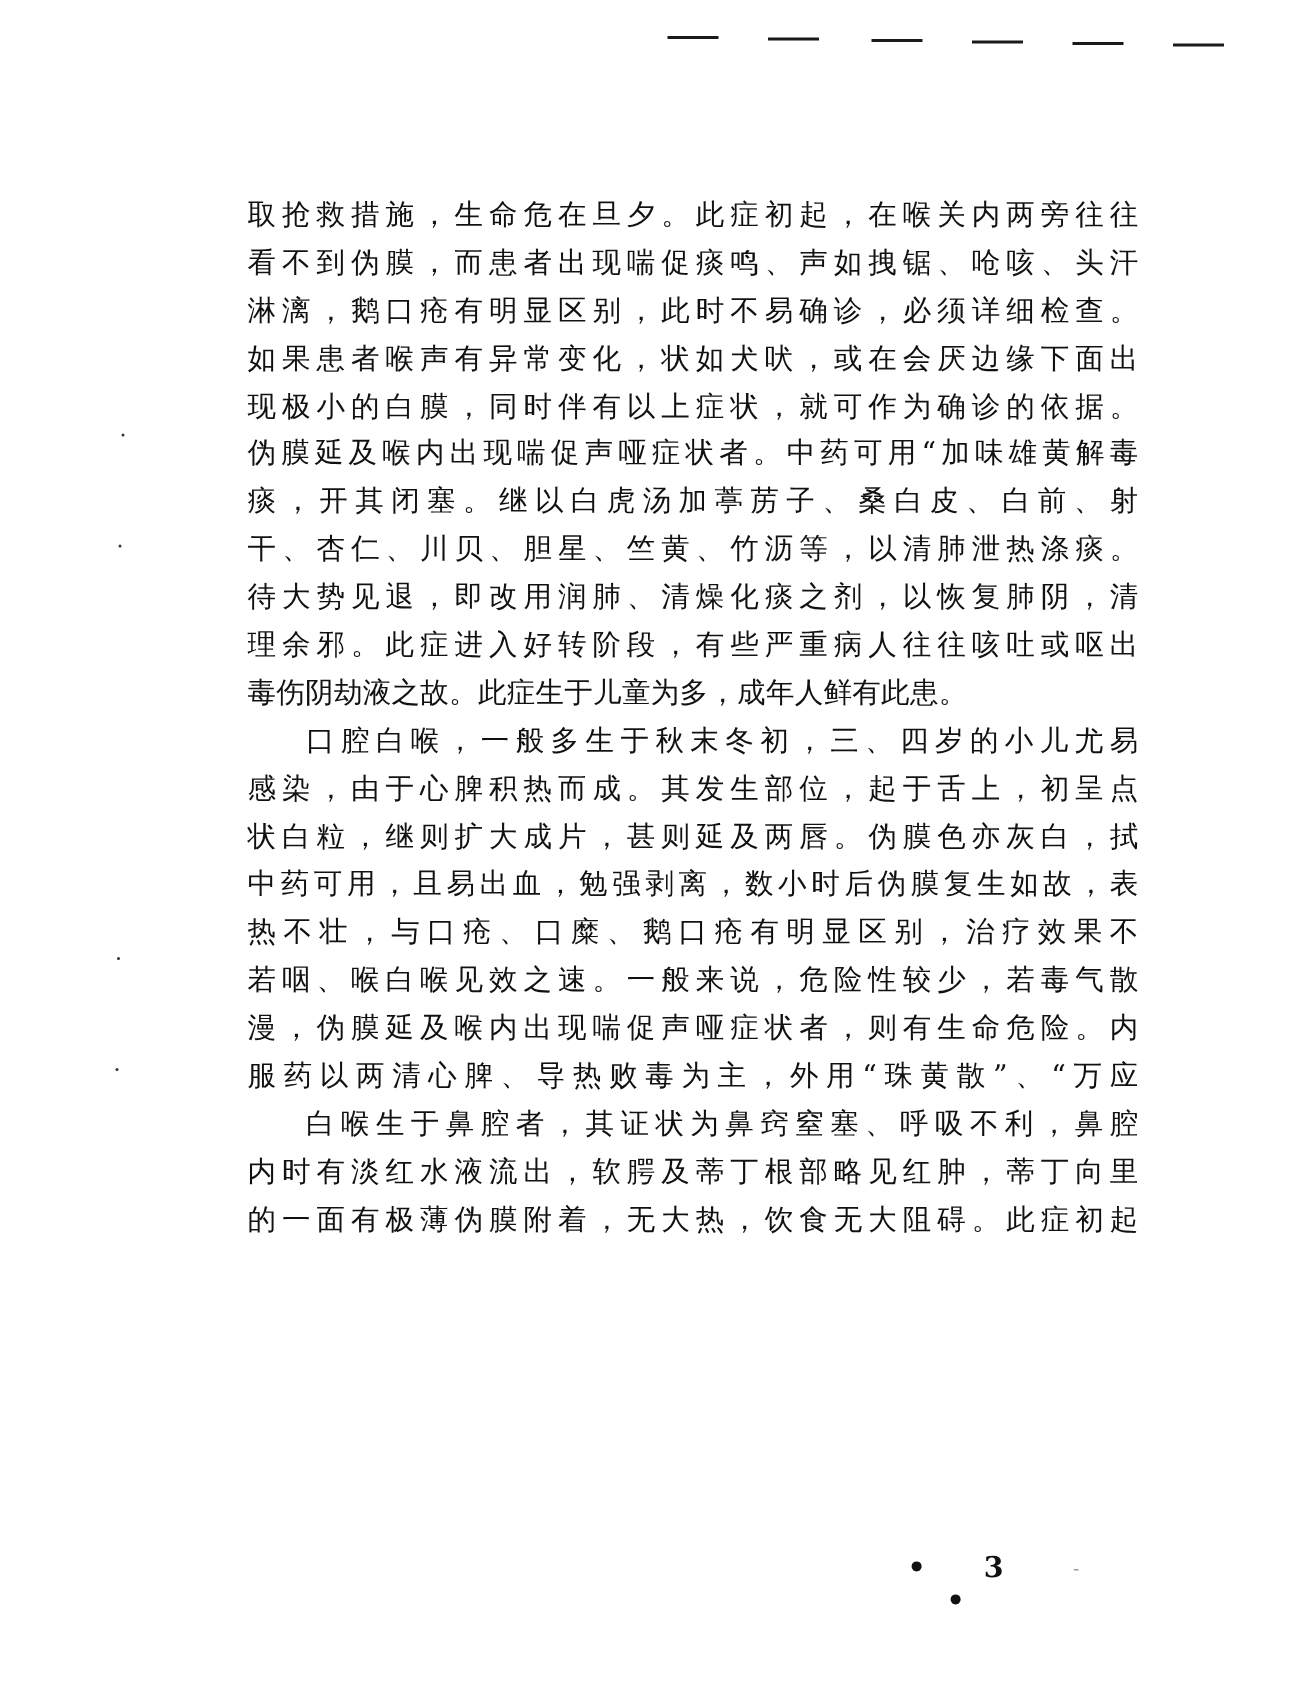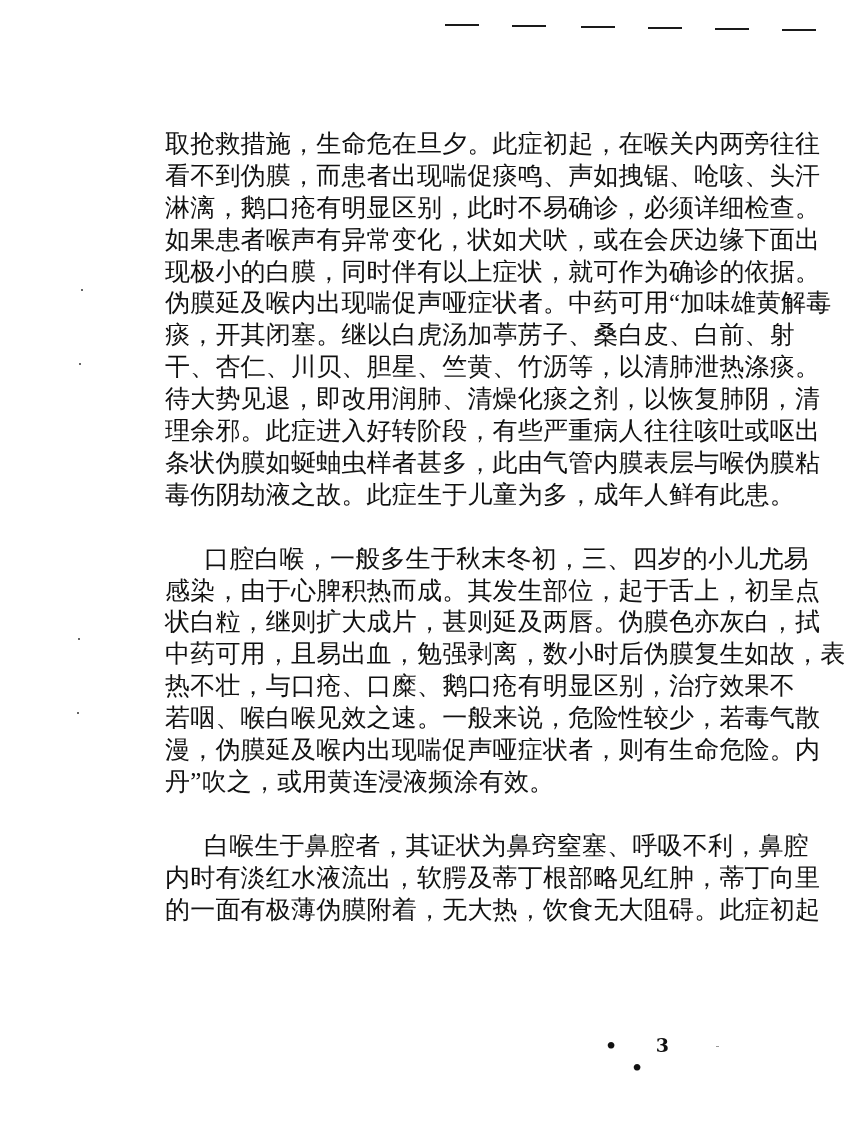--- a/index.html
+++ b/index.html
@@ -31,33 +31,31 @@
     .page-body {
       position: absolute;
       left: 165px;
       top: 128px;
       width: 594px;
     }
     .text-line {
       display: block;
       height: 31.9px;
       line-height: 31.9px;
-      font-size: 25px;
+      font-size: 19px;
       white-space: nowrap;
       letter-spacing: 0.2px;
       text-align: justify;
       text-align-last: justify;
-      font-family: Liberation Serif, serif;
     }
     .text-line.last {
       text-align-last: left;
     }
     .text-line.indent {
       padding-left: 39px;
-      margin-top: 32px;
     }
     .margin-mark {
       position: absolute;
       width: 2px;
       height: 2px;
       background: #333;
       border-radius: 1px;
     }
     .page-number {
       position: absolute;
@@ -100,29 +98,28 @@
   <span class="text-line">取抢救措施，生命危在旦夕。此症初起，在喉关内两旁往往</span>
   <span class="text-line">看不到伪膜，而患者出现喘促痰鸣、声如拽锯、呛咳、头汗</span>
   <span class="text-line">淋漓，鹅口疮有明显区别，此时不易确诊，必须详细检查。</span>
   <span class="text-line">如果患者喉声有异常变化，状如犬吠，或在会厌边缘下面出</span>
   <span class="text-line">现极小的白膜，同时伴有以上症状，就可作为确诊的依据。</span>
   <span class="text-line">伪膜延及喉内出现喘促声哑症状者。中药可用“加味雄黄解毒</span>
   <span class="text-line">痰，开其闭塞。继以白虎汤加葶苈子、桑白皮、白前、射</span>
   <span class="text-line">干、杏仁、川贝、胆星、竺黄、竹沥等，以清肺泄热涤痰。</span>
   <span class="text-line">待大势见退，即改用润肺、清燥化痰之剂，以恢复肺阴，清</span>
   <span class="text-line">理余邪。此症进入好转阶段，有些严重病人往往咳吐或呕出</span>
-  <span class="text-line">条状伪膜如蜒蚰虫样者甚多，此由气管内膜表层与喉伪膜粘</span>
   <span class="text-line last">毒伤阴劫液之故。此症生于儿童为多，成年人鲜有此患。</span>
   <span class="text-line indent">口腔白喉，一般多生于秋末冬初，三、四岁的小儿尤易</span>
   <span class="text-line">感染，由于心脾积热而成。其发生部位，起于舌上，初呈点</span>
   <span class="text-line">状白粒，继则扩大成片，甚则延及两唇。伪膜色亦灰白，拭</span>
   <span class="text-line">中药可用，且易出血，勉强剥离，数小时后伪膜复生如故，表</span>
   <span class="text-line">热不壮，与口疮、口糜、鹅口疮有明显区别，治疗效果不</span>
   <span class="text-line">若咽、喉白喉见效之速。一般来说，危险性较少，若毒气散</span>
   <span class="text-line">漫，伪膜延及喉内出现喘促声哑症状者，则有生命危险。内</span>
-  <span class="text-line last">丹”吹之，或用黄连浸液频涂有效。</span>
+  <span class="text-line">服药以两清心脾、导热败毒为主，外用“珠黄散”、“万应</span>
   <span class="text-line indent">白喉生于鼻腔者，其证状为鼻窍窒塞、呼吸不利，鼻腔</span>
   <span class="text-line">内时有淡红水液流出，软腭及蒂丁根部略见红肿，蒂丁向里</span>
   <span class="text-line">的一面有极薄伪膜附着，无大热，饮食无大阻碍。此症初起</span>
 </div>
 
 <div class="page-number">• 3 •</div>
 <div class="bottom-mark"></div>
 
 </body></html>

